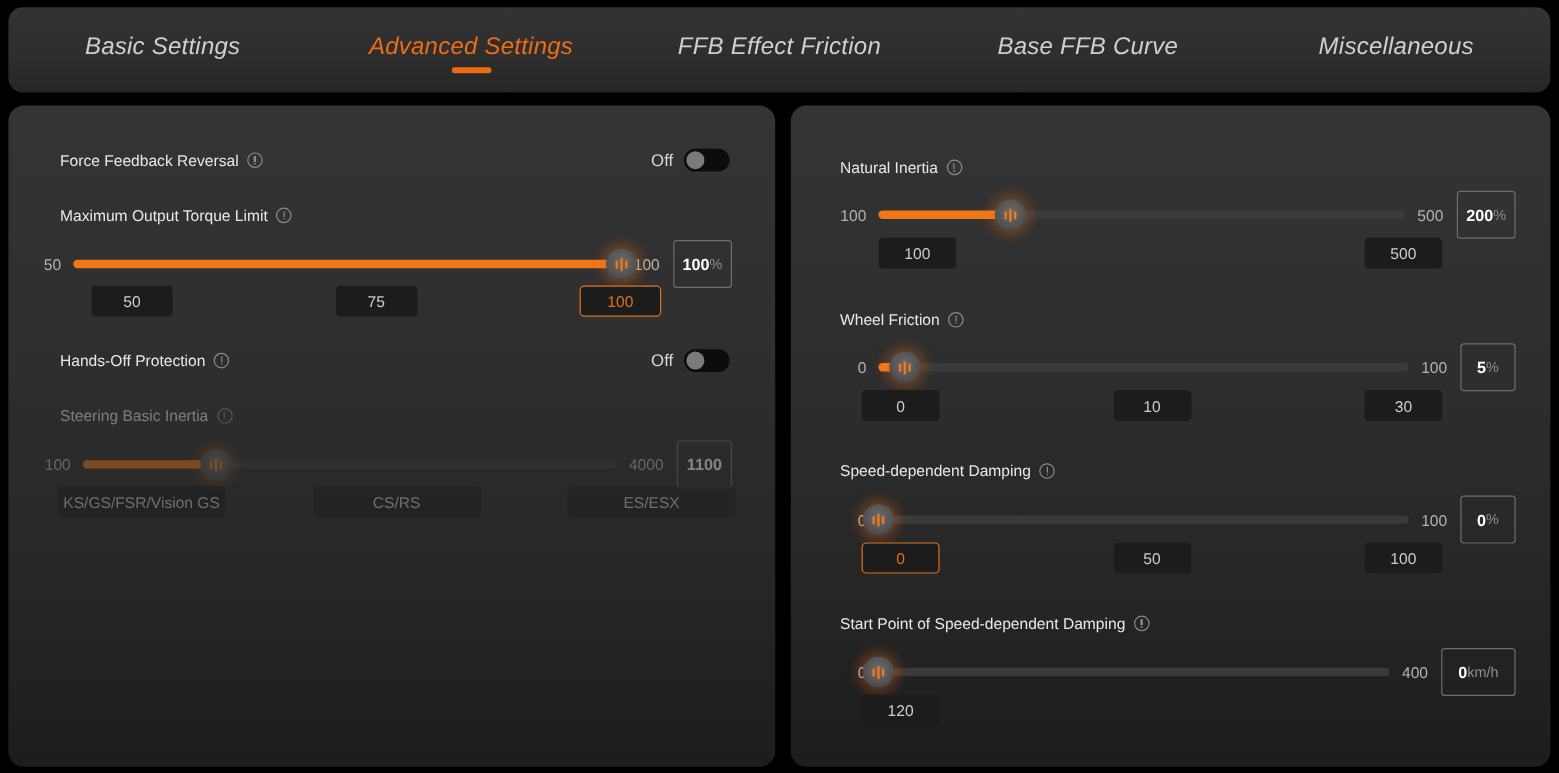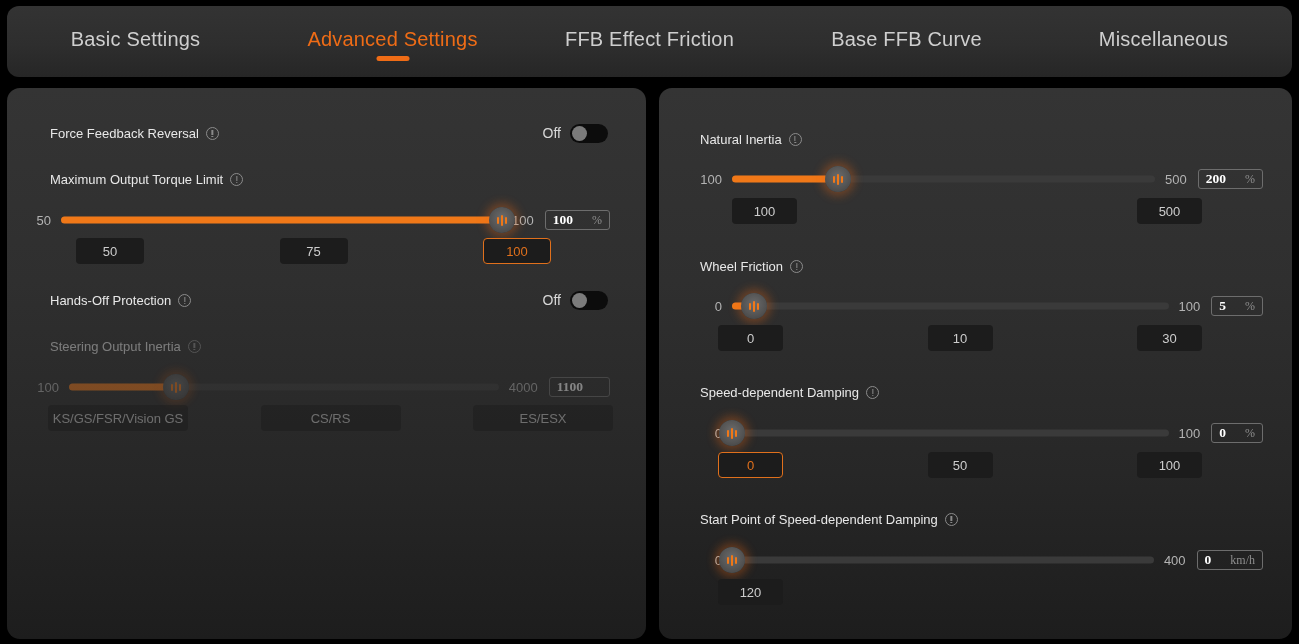--- a/index.html
+++ b/index.html
@@ -10,21 +10,21 @@
     overflow: hidden;
   }
   #app { position: relative; width: 1299px; height: 644px; background:#000; }
 
   
   .tabbar {
     position: absolute; left: 7px; top: 6px;
     width: 1285px; height: 71px;
     background: linear-gradient(180deg,#333333 0%,#2e2e2e 55%,#262626 100%);
     border-radius: 12px;
-    display: flex; align-items: flex-start;
+    display: flex; align-items: flex-start; font-style: italic;
   }
   .tab {
     position: relative;
     flex: 1 1 0;
     text-align: center;
     padding-top: 22px;
     font-size: 20px;
     color: #cfcfcf;
     letter-spacing: .2px;
     cursor: pointer;
@@ -164,30 +164,29 @@
     background: #f07818;
     border-radius: 1px;
   }
   .thumb i:nth-child(1) { height: 7px; }
   .thumb i:nth-child(2) { height: 11px; }
   .thumb i:nth-child(3) { height: 7px; }
 
   .valuebox {
     flex: 0 0 auto;
     margin-left: 11px;
-    height: 20px;
+    height: 40px;
     min-width: 46px;
     border: 1px solid #6d6d6d;
     border-radius: 3px;
     display: flex; align-items: center; justify-content: center;
-    gap: 19px;
+    gap: 0;
     padding: 0 7px;
     background: transparent;
     cursor: text;
-    font-family: Liberation Serif, serif;
   }
   .valuebox .v { font-size: 13.5px; color: #ffffff; font-weight: bold; }
   .valuebox .u { font-size: 12px; color: #8f8f8f; }
 
   
   .presets { display: flex; }
   .preset {
     height: 26px;
     border-radius: 4px;
     background: #1c1c1c;
@@ -285,21 +284,21 @@
             <span class="toggle-label">Off</span>
             <span class="toggle">
               <span class="knob"></span>
             </span>
           </span>
         </div>
       </div>
 
       <div class="setting dim" style="top:247px; left:43px; right:38px;">
         <div class="row-head">
-          <span class="title">Steering Output Inertia</span>
+          <span class="title">Steering Basic Inertia</span>
           <span class="info-icon"></span>
         </div>
       </div>
 
       <div class="setting dim" style="top:286px; left:8px; right:36px;">
         <div class="slider-row">
           <span class="endlabel min" style="width:44px;">100</span>
           <span class="track-wrap">
             <span class="track"></span>
             <span class="fill" style="width:25%;"></span>

